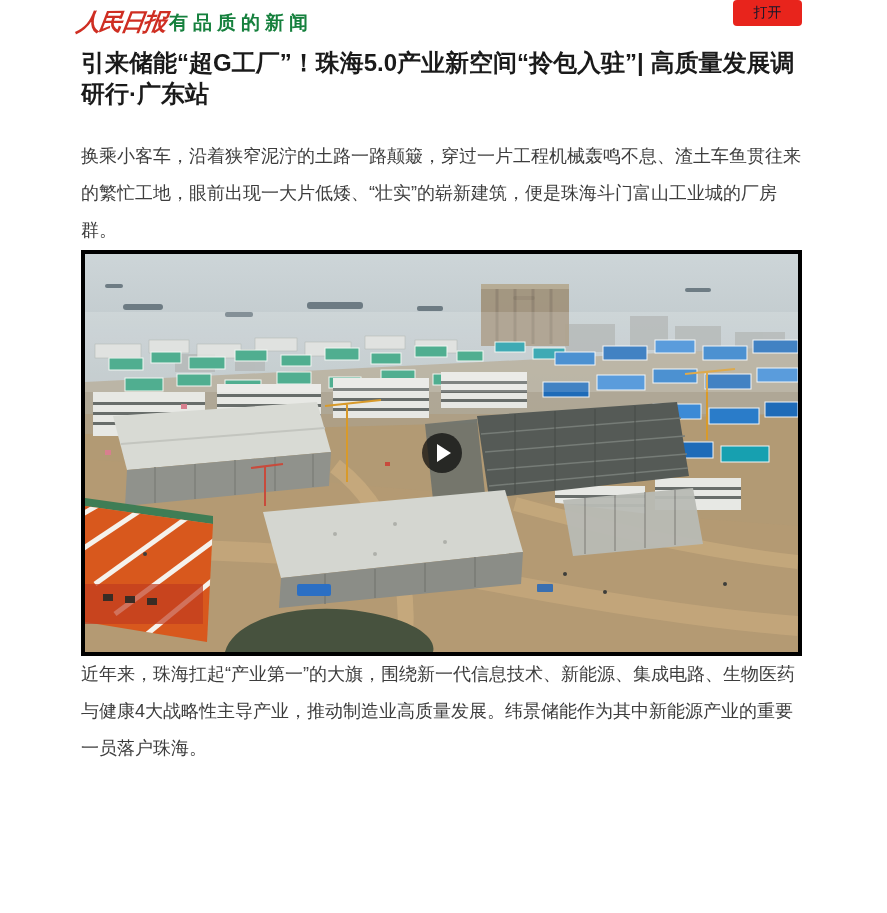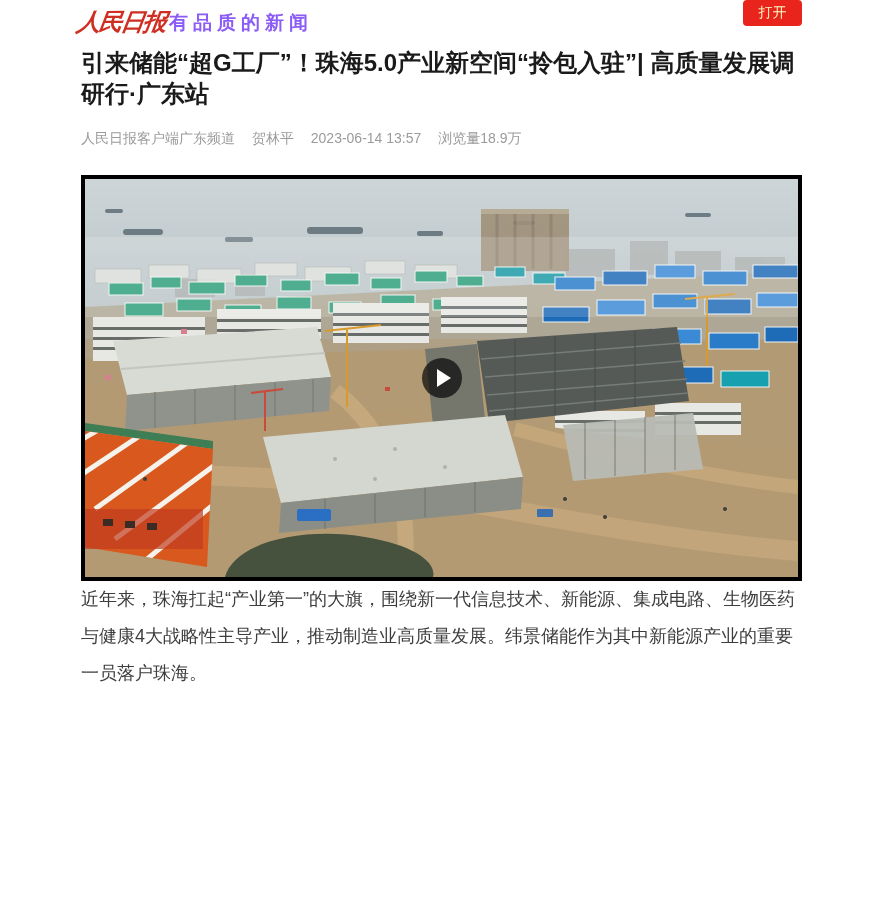--- a/index.html
+++ b/index.html
@@ -21,25 +21,25 @@
   .header{position:relative;height:40px;padding-top:7px;}
   .logo{
     position:absolute;left:-4px;top:10px;
     font-family:"Liberation Serif",serif;font-style:italic;font-weight:bold;
     font-size:24px;line-height:24px;color:var(--logo-red);
     letter-spacing:-2px;transform:skewX(-8deg);
   }
   .slogan{
     position:absolute;left:88px;top:13px;
     font-family:"Liberation Serif",serif;font-weight:600;
-    font-size:19px;line-height:19px;color:#8b5cf6;letter-spacing:5px;
+    font-size:19px;line-height:19px;color:#15803d;letter-spacing:5px;
   }
   .open-btn{
-    position:absolute;right:0;top:0;width:59px;height:26px;
-    background:var(--accent-red);color:#fef9c3;font-size:14px;
+    position:absolute;right:0;top:0;width:69px;height:26px;
+    background:var(--accent-red);color:#0f172a;font-size:14px;
     border:none;border-radius:4px;cursor:pointer;
     font-family:"Liberation Sans",sans-serif;padding:0;
   }
 
   .title{
     margin:7px 0 16px;font-size:24px;line-height:31px;font-weight:bold;
     color:var(--title-text);
   }
   .meta{margin-top:21px;font-size:14px;line-height:16px;color:var(--meta-text);}
   .meta span{margin-right:13px;}
@@ -72,28 +72,23 @@
 <div class="container">
 
   <div class="header">
     <span class="logo">人民日报</span>
     <span class="slogan">有品质的新闻</span>
     <button class="open-btn">打开</button>
   </div>
 
   <h1 class="title">引来储能“超G工厂”！珠海5.0产业新空间“拎包入驻”| 高质量发展调研行·广东站</h1>
 
-  <div class="meta">
-    <span>人民日报客户端广东频道</span>
-    <span>贺林平</span>
-    <span>2023-06-14 13:57</span>
-    <span>浏览量18.9万</span>
-  </div>
 
   <div class="article-body">
+    <p>换乘小客车，沿着狭窄泥泞的土路一路颠簸，穿过一片工程机械轰鸣不息、渣土车鱼贯往来的繁忙工地，眼前出现一大片低矮、“壮实”的崭新建筑，便是珠海斗门富山工业城的厂房群。</p>
 
     <div class="video-player">
       <svg viewBox="0 0 713 398" preserveAspectRatio="none">
         <defs>
           <linearGradient id="sky" x1="0" y1="0" x2="0" y2="1">
             <stop offset="0" stop-color="#cdd5d8"></stop>
               <stop offset="1" stop-color="#b6c0c3"></stop>
           </linearGradient>
           <clipPath id="orangeClip">
               <polygon points="0,252 128,270 122,388 0,368"></polygon>

